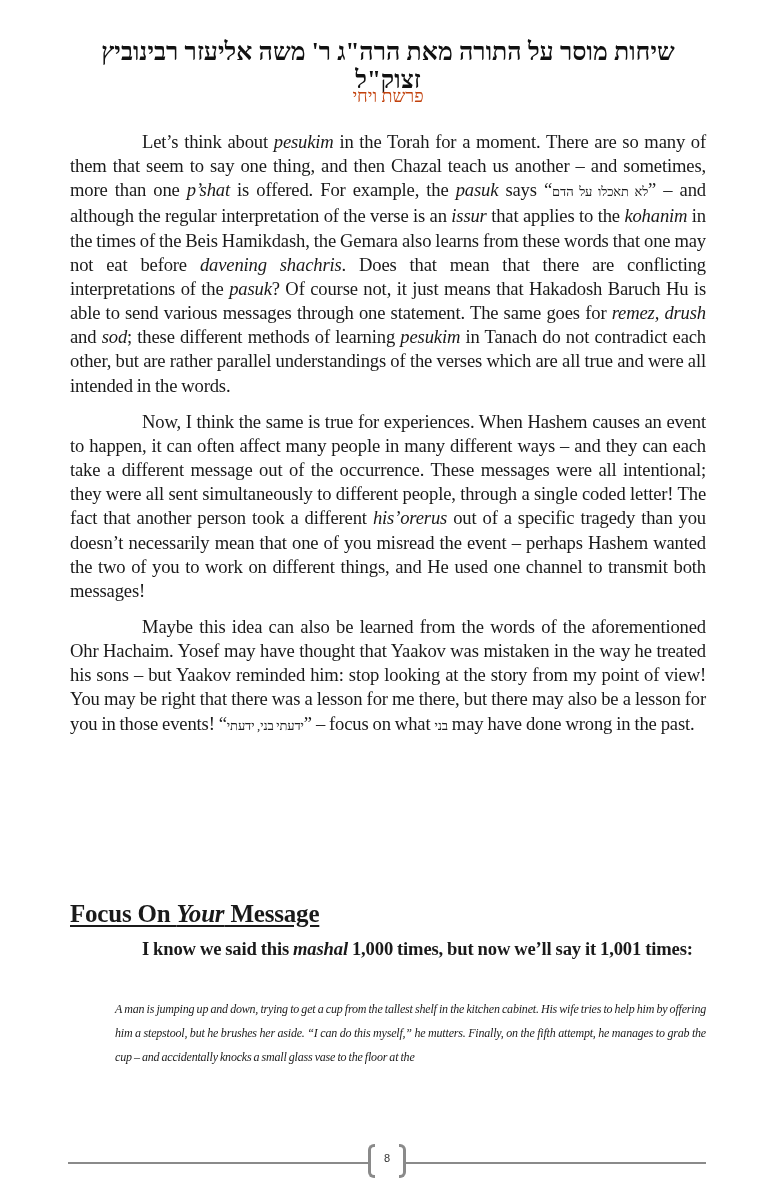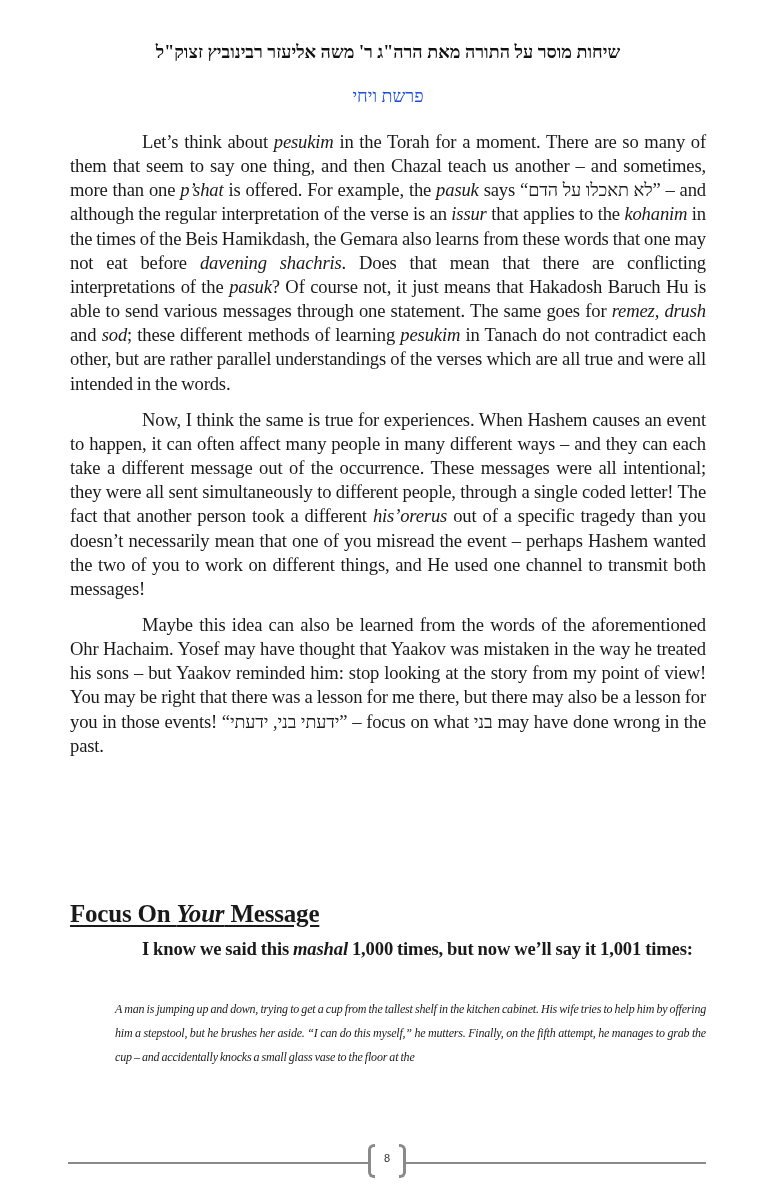--- a/index.html
+++ b/index.html
@@ -23,56 +23,56 @@
     }
     .header-title {
       position: absolute;
       top: 38px;
       left: 0;
       width: 636px;
       text-align: center;
       direction: rtl;
       font-family: "Liberation Serif", serif;
       font-weight: bold;
-      font-size: 18px;
+      font-size: 25px;
       line-height: 28px;
       color: #111;
     }
     .header-sub {
       position: absolute;
       top: 84px;
       left: 0;
       width: 636px;
       text-align: center;
       direction: rtl;
       font-family: "Liberation Serif", serif;
       font-size: 18px;
       line-height: 24px;
-      color: #1d4ed8;
+      color: #c2410c;
     }
     .body-text {
       position: absolute;
       top: 130px;
       left: 0;
       width: 636px;
       font-size: 18.6px;
       line-height: 24.15px;
       text-align: justify;
       letter-spacing: -0.15px;
       word-spacing: -0.5px;
     }
     .para {
       margin: 0 0 12px 0;
       text-indent: 72px;
     }
     .he {
       font-family: "Liberation Serif", serif;
       direction: rtl;
       unicode-bidi: isolate;
-      font-size: 18px;
+      font-size: 13px;
     }
     em { font-style: italic; }
     .section-heading {
       position: absolute;
       top: 901px;
       left: 0;
       font-size: 25px;
       font-weight: bold;
       text-decoration: underline;
       text-underline-offset: 3px;

